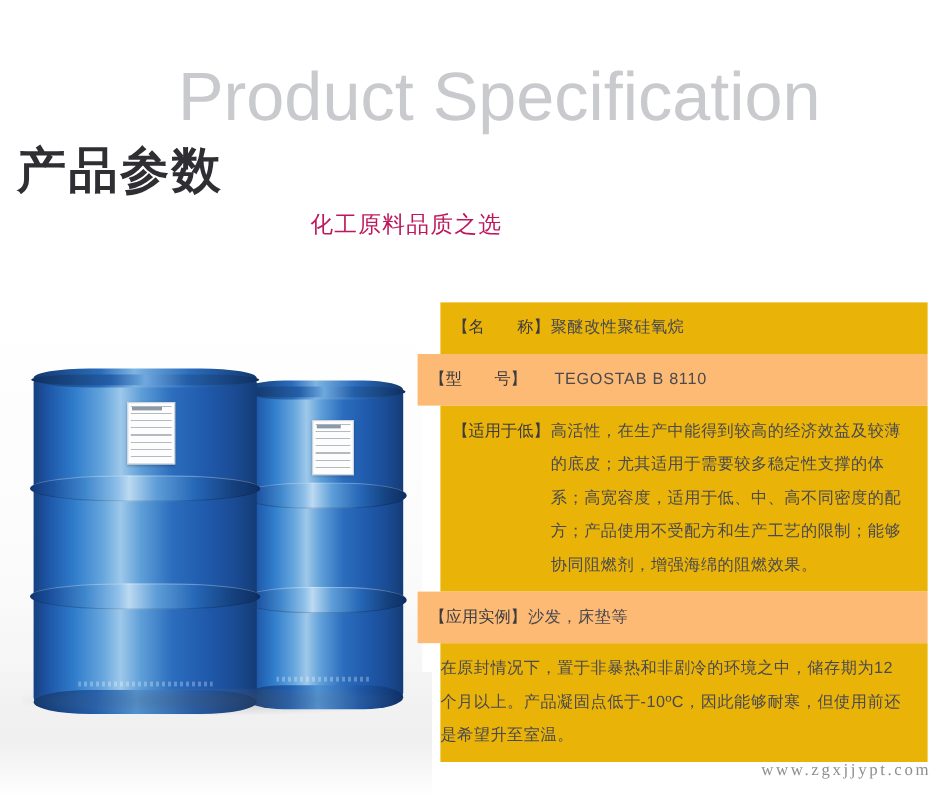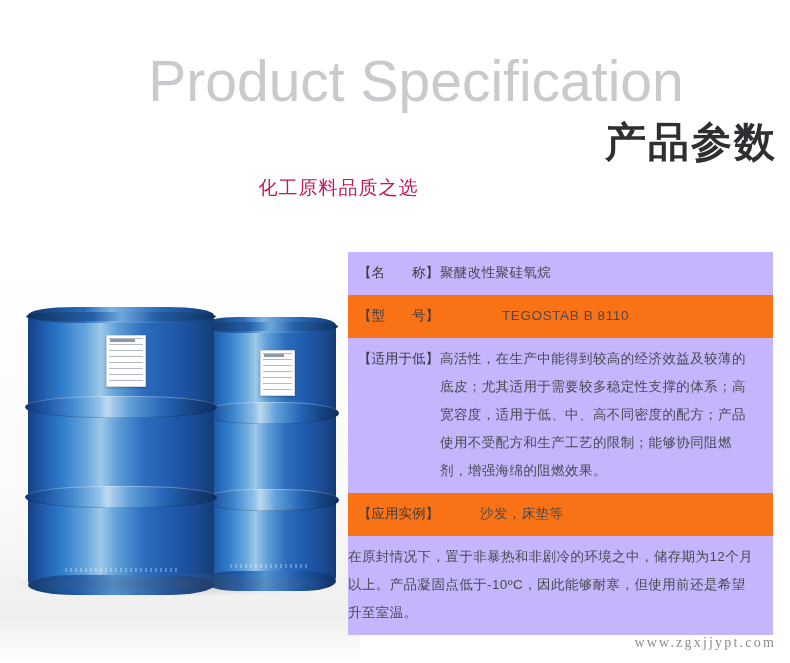--- a/index.html
+++ b/index.html
@@ -54,21 +54,21 @@
     white-space: nowrap;
     padding-left: 42px;
     box-sizing: border-box;
     margin-top: 16px;
   }
   .main-title {
     position: absolute;
     left: 0;
     top: 118px;
     width: 777px;
-    text-align: right;
+    text-align: left;
     padding-left: 14px;
     box-sizing: border-box;
     font-size: 41px;
     line-height: 48px;
     font-weight: 700;
     color: #2f2f33;
     letter-spacing: 2px;
   }
   .sub-title {
     position: absolute;
@@ -232,22 +232,22 @@
     left: 348px;
     top: 252px;
     width: 425px;
   }
   .spec-row {
     display: flex;
     align-items: flex-start;
     padding: 7px 0 8px 0;
     box-sizing: border-box;
   }
-  .spec-row.alt { background: #c4b5fd; }
-  .spec-row.plain { background: #f97316; gap: 40px; }
+  .spec-row.alt { background: #eab308; margin-left: 19px; }
+  .spec-row.plain { background: #fdba74; }
 
   .spec-key {
     flex: 0 0 92px;
     padding-left: 10px;
     box-sizing: border-box;
     font-size: 13.5px;
     line-height: 28px;
     color: #3b3b40;
     white-space: pre;
     font-weight: 400;

